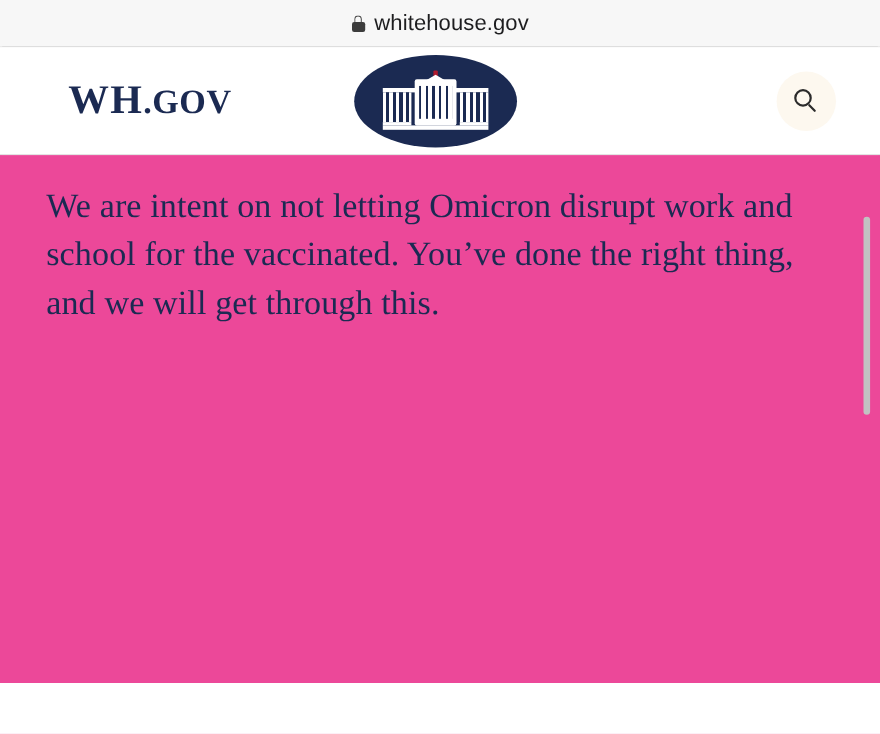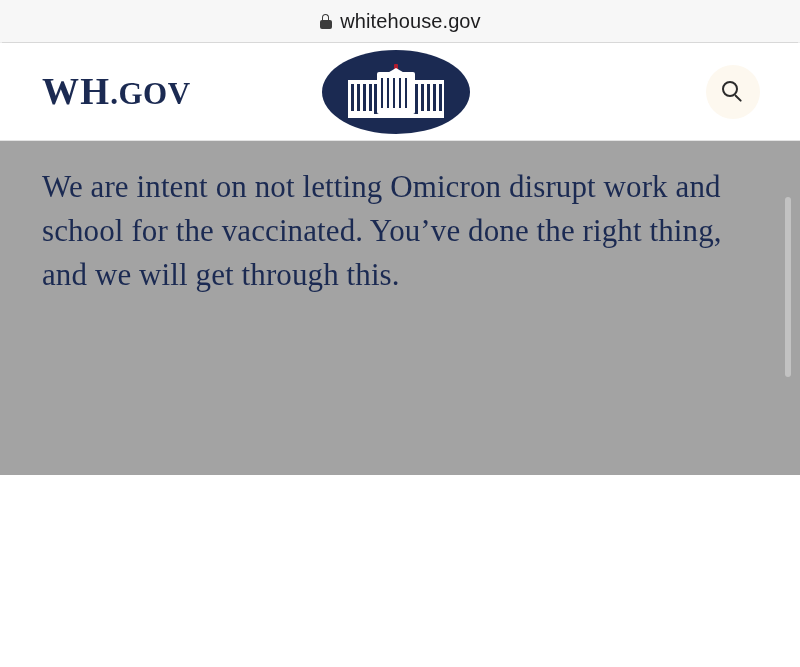--- a/index.html
+++ b/index.html
@@ -10,21 +10,21 @@
   body {
     width: 800px;
     height: 667px;
     overflow: hidden;
     font-family: "Liberation Sans", sans-serif;
   }
 
   #screen {
     position: relative;
     width: 800px;
-    height: 475px;
+    height: 621px;
     background: #ffffff;
     box-sizing: border-box;
     overflow: hidden;
   }
 
   
   .urlbar {
     position: relative;
     height: 42px;
     background: #f7f7f7;
@@ -70,20 +70,21 @@
   }
 
   
   .site-header {
     position: relative;
     height: 97px;
     background: #ffffff;
     border-bottom: 1px solid #e3e3e3;
     display: flex;
     align-items: center;
+    padding-left: 20px;
   }
   .wordmark {
     margin-left: 42px;
     font-family: "Liberation Serif", serif;
     font-size: 37px;
     font-weight: 700;
     letter-spacing: 1.2px;
     color: #1b2a52;
     white-space: nowrap;
   }
@@ -218,21 +219,21 @@
     background: #2b2b2b;
     transform: rotate(45deg);
     transform-origin: left center;
     border-radius: 1px;
   }
 
   
   .content {
     position: relative;
     height: calc(667px - 42px - 98px);
-    background: #a3a3a3;
+    background: #ec4899;
     padding: 24px 60px 0 42px;
     box-sizing: border-box;
     overflow: hidden;
   }
   .quote p {
     margin: 0 0 28px 0;
     font-family: "Liberation Serif", serif;
     font-size: 31px;
     line-height: 1.42;
     color: #1b2a52;

